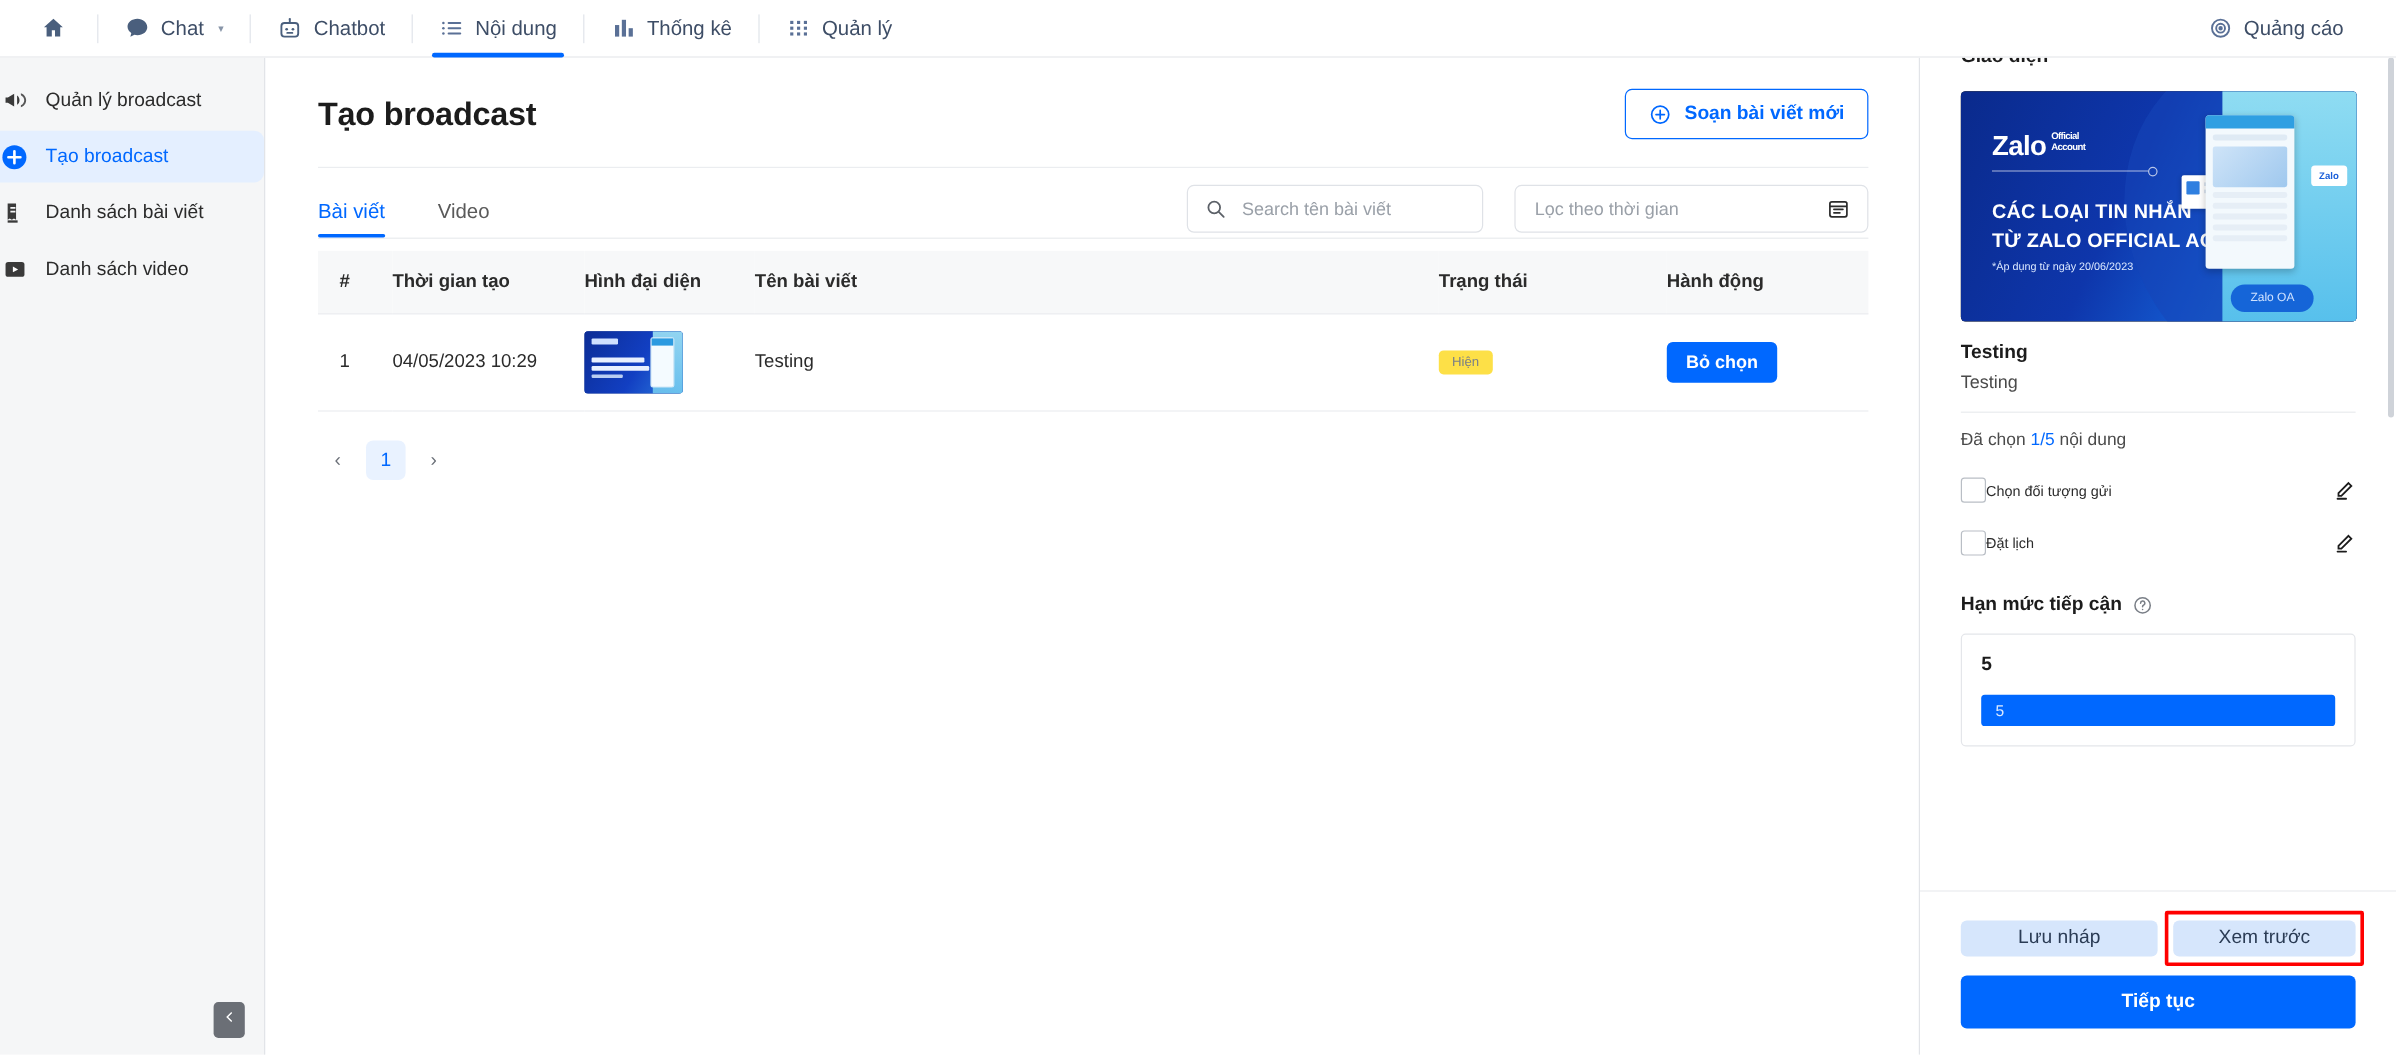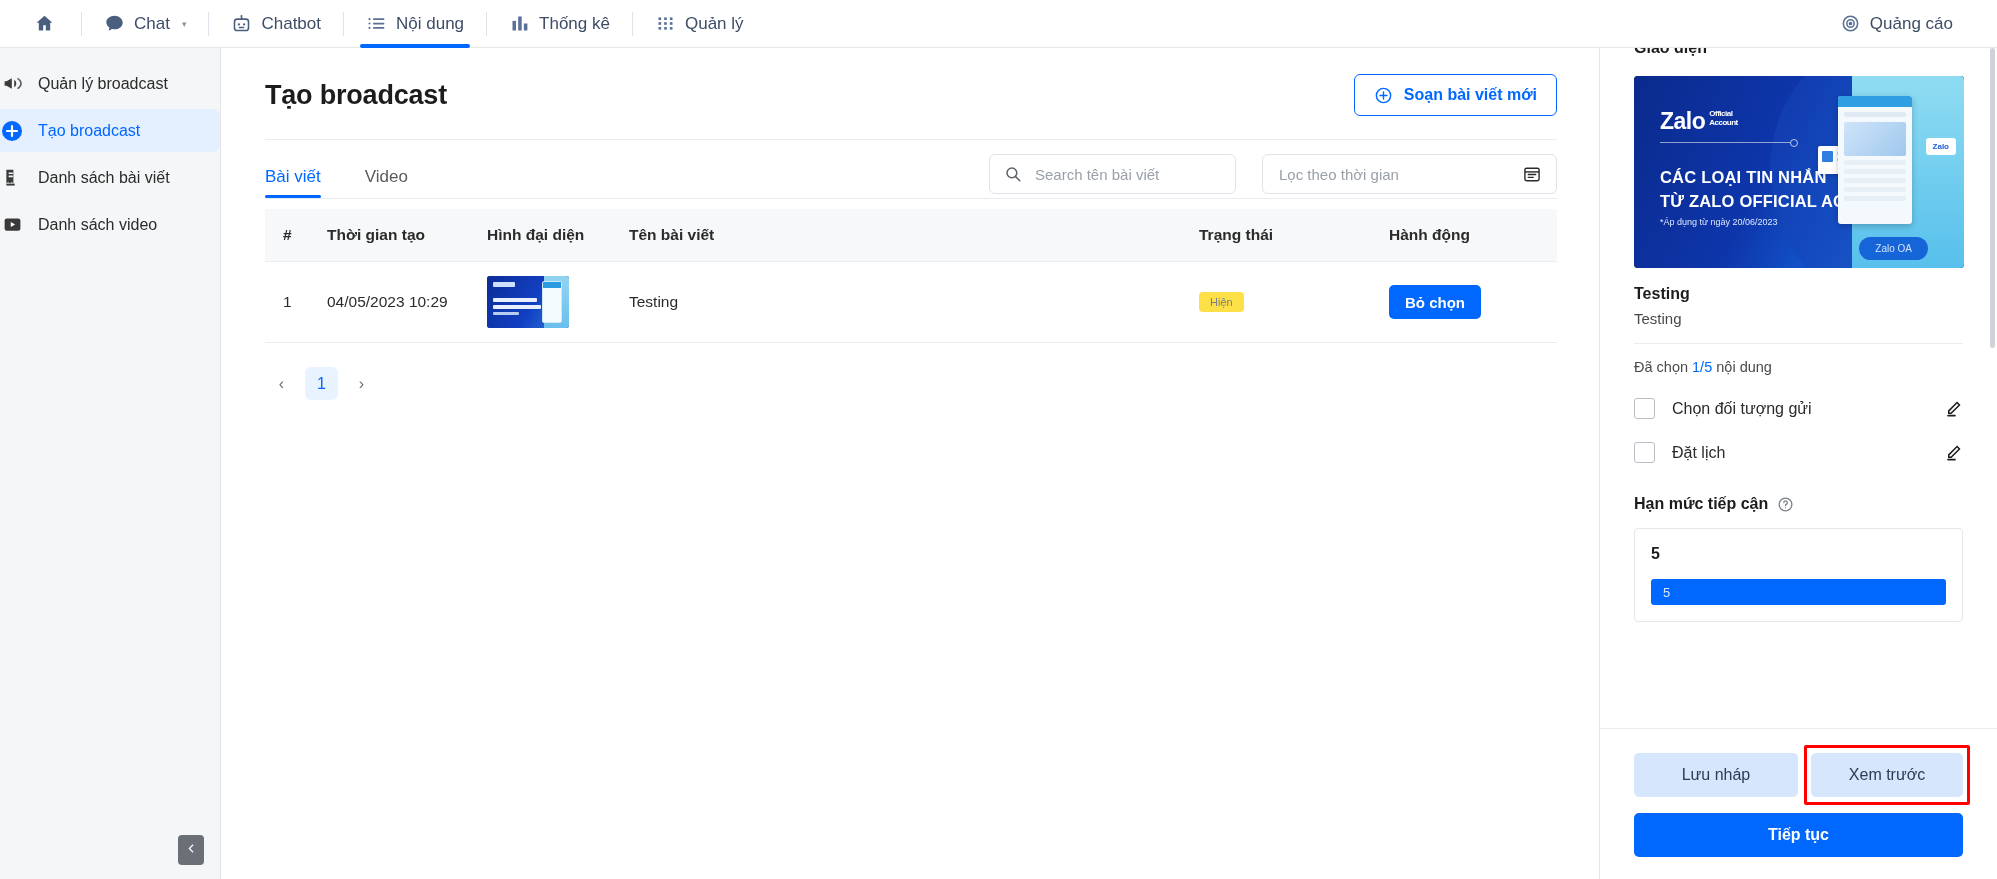--- a/index.html
+++ b/index.html
@@ -222,42 +222,42 @@
   .pv-oa { position: absolute; right: 36px; bottom: 8px; background: #1565d8; color: #cfe2ff; font-size: 10px; padding: 6px 16px; border-radius: 14px; }
 
   .rp-title { margin-top: 17px; font-size: 16px; font-weight: bold; color: #1c1c1c; }
   .rp-sub { margin-top: 7px; font-size: 15px; color: #4a4a4a; }
   .rp-hr { height: 1px; background: #e9ebee; margin: 16px 0 0; }
   .rp-count { margin-top: 15px; font-size: 14.5px; color: #4a4a4a; }
   .rp-count b { color: #0068ff; font-weight: normal; }
 
   .rp-check { display: flex; align-items: center; margin-top: 23px; }
   .cbox { width: 21px; height: 21px; border: 1.5px solid #b9bec5; border-radius: 3px; flex: 0 0 21px; cursor: pointer; }
-  .rp-check-label { margin-left: 17px; font-size: 16px; color: #2b2b2b; }
+  .rp-check-label { font-size: 12px; color: #2b2b2b; }
   .pencil { margin-left: auto; cursor: pointer; display: flex; }
 
   .rp-limit-head { display: flex; align-items: center; gap: 9px; margin-top: 32px; }
   .rp-limit-head .t { font-size: 16px; font-weight: bold; color: #1c1c1c; }
   .limit-card {
     margin-top: 15px; border: 1px solid #e4e6ea; border-radius: 4px;
     padding: 16px 16px 16px; background: #fff;
   }
   .limit-val { font-size: 16px; font-weight: bold; color: #1c1c1c; }
   .limit-bar {
     margin-top: 16px; height: 26px; background: #0068ff; border-radius: 3px;
     color: #d9e8ff; font-size: 13px; display: flex; align-items: center; padding-left: 12px;
   }
 
   .rp-footer {
     flex: 0 0 auto; border-top: 1px solid #e9ebee;
     padding: 24px 34px 22px; background: #fff;
   }
   .rp-btn-row { display: flex; gap: 13px; }
   .btn-light {
-    flex: 1 1 0; height: 44px; border-radius: 5px; border: 0;
+    flex: 1 1 0; height: 30px; border-radius: 5px; border: 0;
     background: #d6e6fc; color: #2b3c55; font-size: 16px;
     cursor: pointer; font-family: "Liberation Sans", sans-serif;
   }
   .btn-preview-wrap { flex: 1 1 0; position: relative; }
   .btn-preview-wrap .hl {
     position: absolute; left: -7px; right: -7px; top: -8px; bottom: -8px;
     border: 3px solid #ff0000; border-radius: 2px; pointer-events: none;
   }
   .btn-primary {
     width: 100%; height: 44px; margin-top: 16px;

